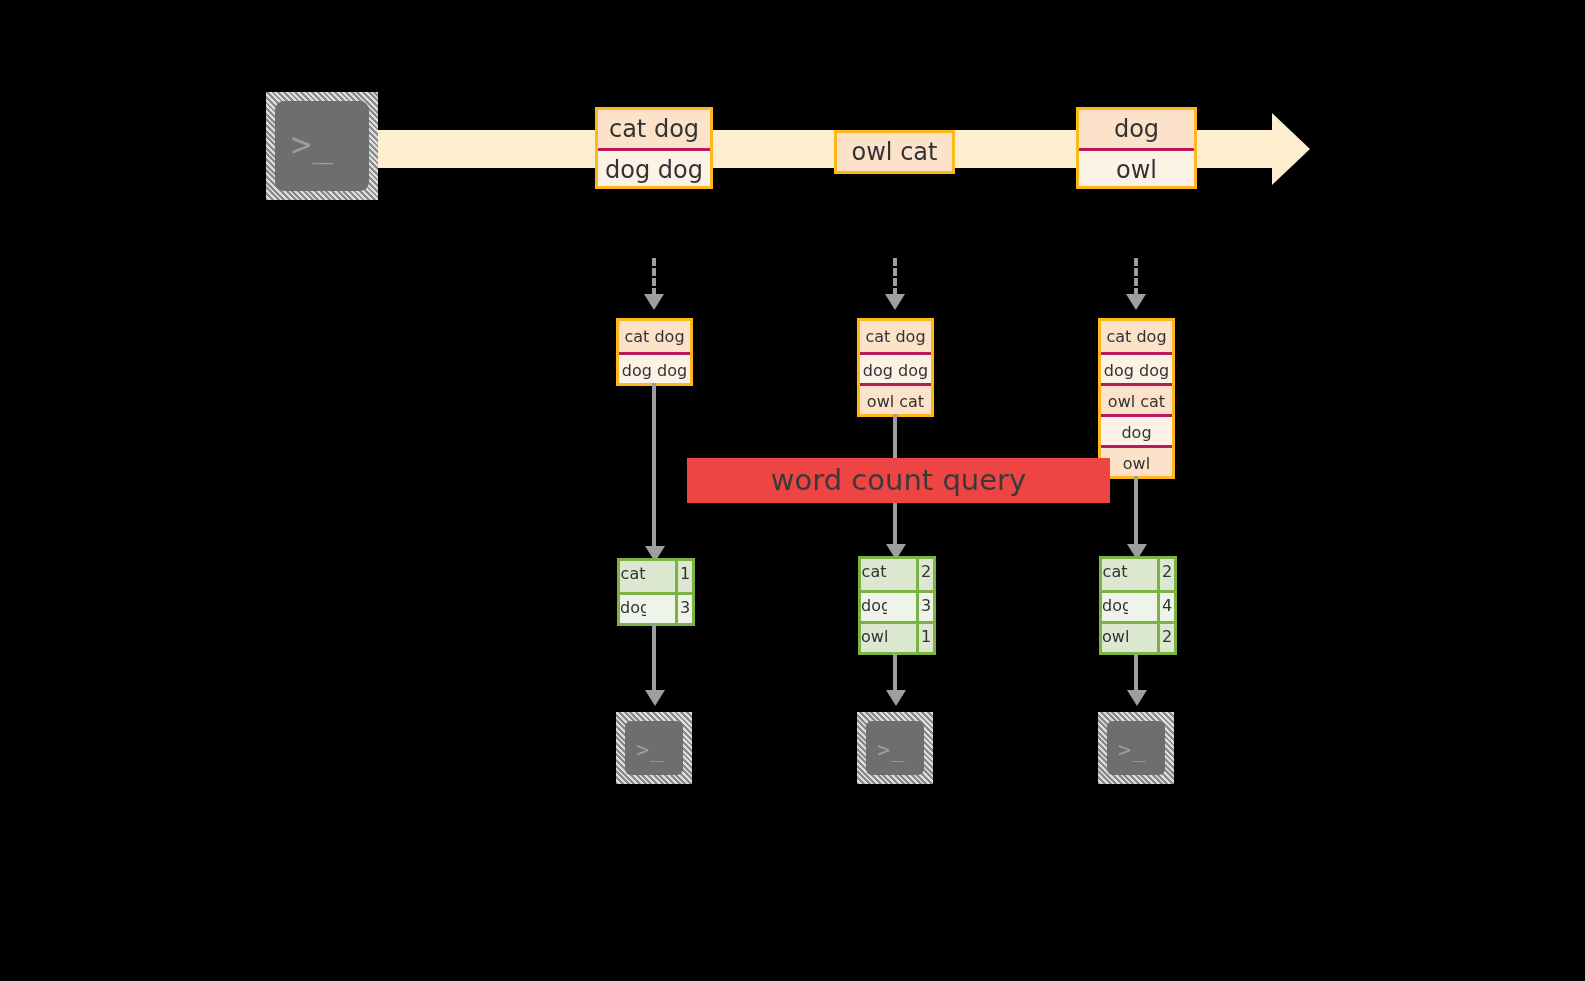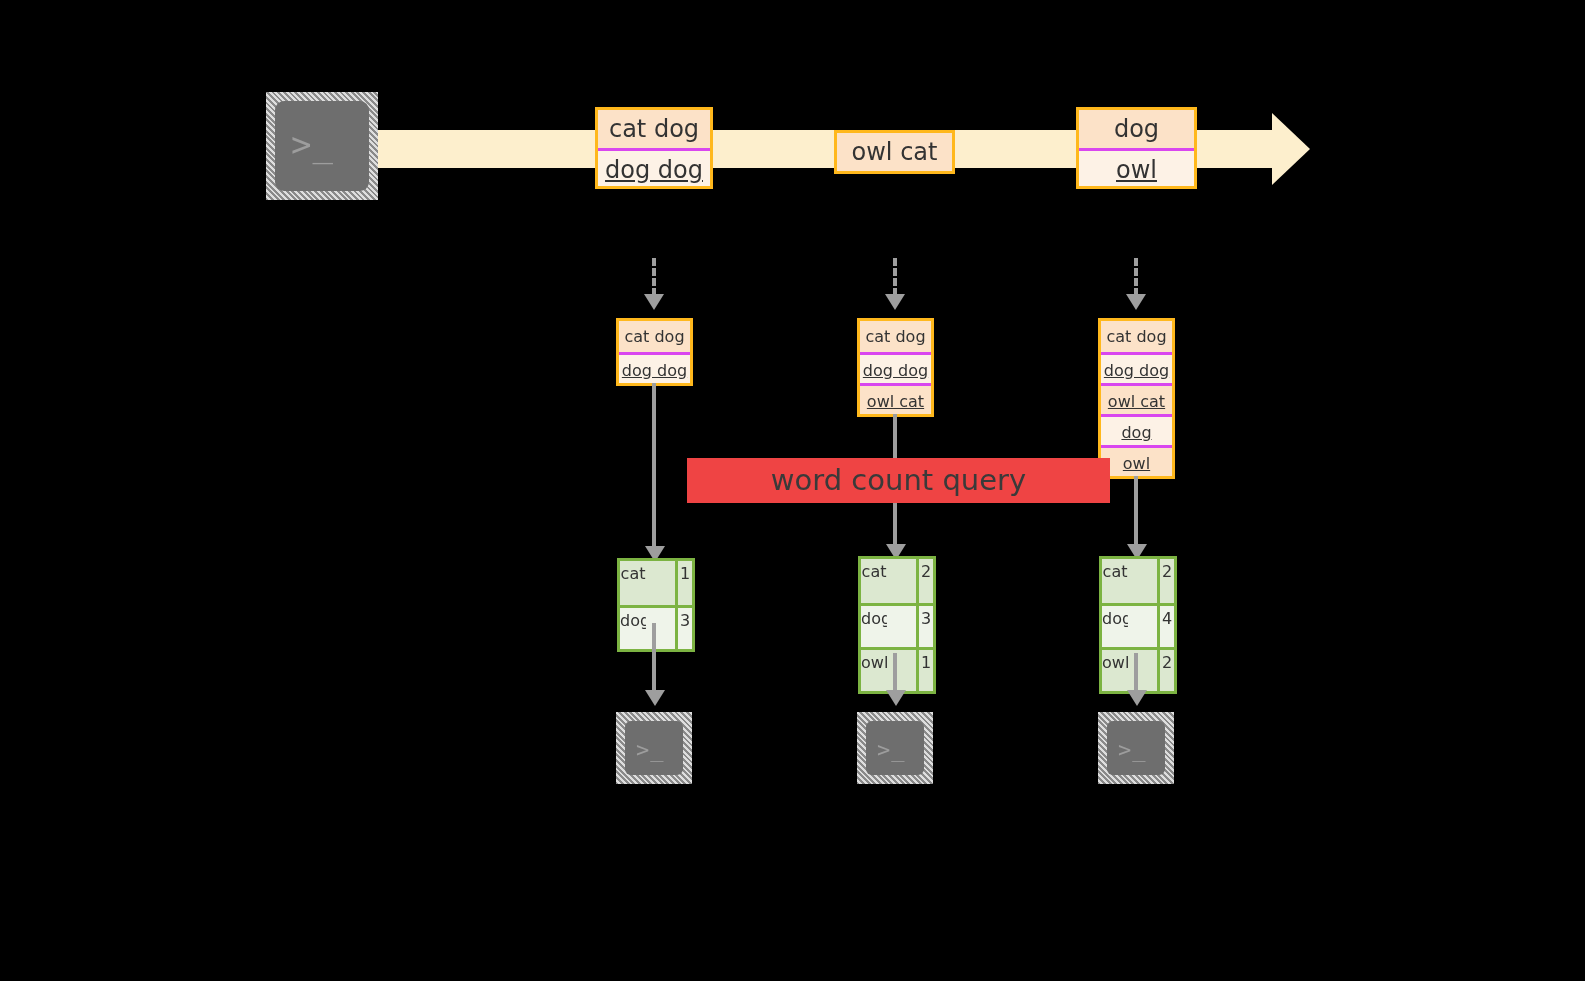--- a/index.html
+++ b/index.html
@@ -86,21 +86,21 @@
   }
   .obox-row {
     box-sizing: border-box;
     color: #333333;
     text-align: center;
     white-space: nowrap;
     overflow: hidden;
   }
   .obox-row.shade-a { background: #FCE2C8; }
   .obox-row.shade-b { background: #FDF2E6; }
-  .obox-row + .obox-row { border-top: 3px solid #d946ef; text-decoration: underline; }
+  .obox-row + .obox-row { border-top: 3px solid #be185d; }
 
   
   .obox.stream .obox-row {
     height: 38px;
     line-height: 38px;
     font-size: 24px;
   }
   #sbox-1 { left: 595px; top: 107px; width: 118px; }
   #sbox-2 { left: 834px; top: 130px; width: 121px; }
   #sbox-3 { left: 1076px; top: 107px; width: 121px; }
@@ -118,21 +118,21 @@
   
   .gtable {
     position: absolute;
     box-sizing: border-box;
     border: 3px solid #7CB342;
     background: #EDF3E7;
   }
   .gtable-row {
     display: flex;
     box-sizing: border-box;
-    height: 44px;
+    height: 31px;
     gap: 29px;
   }
   .gtable-row + .gtable-row { border-top: 3px solid #7CB342; }
   .gtable-row.shade-a { background: #DCE8D0; }
   .gtable-row.shade-b { background: #EFF4EA; }
   .gcell {
     box-sizing: border-box;
     line-height: 25px;
     font-size: 16px;
     color: #333333;

